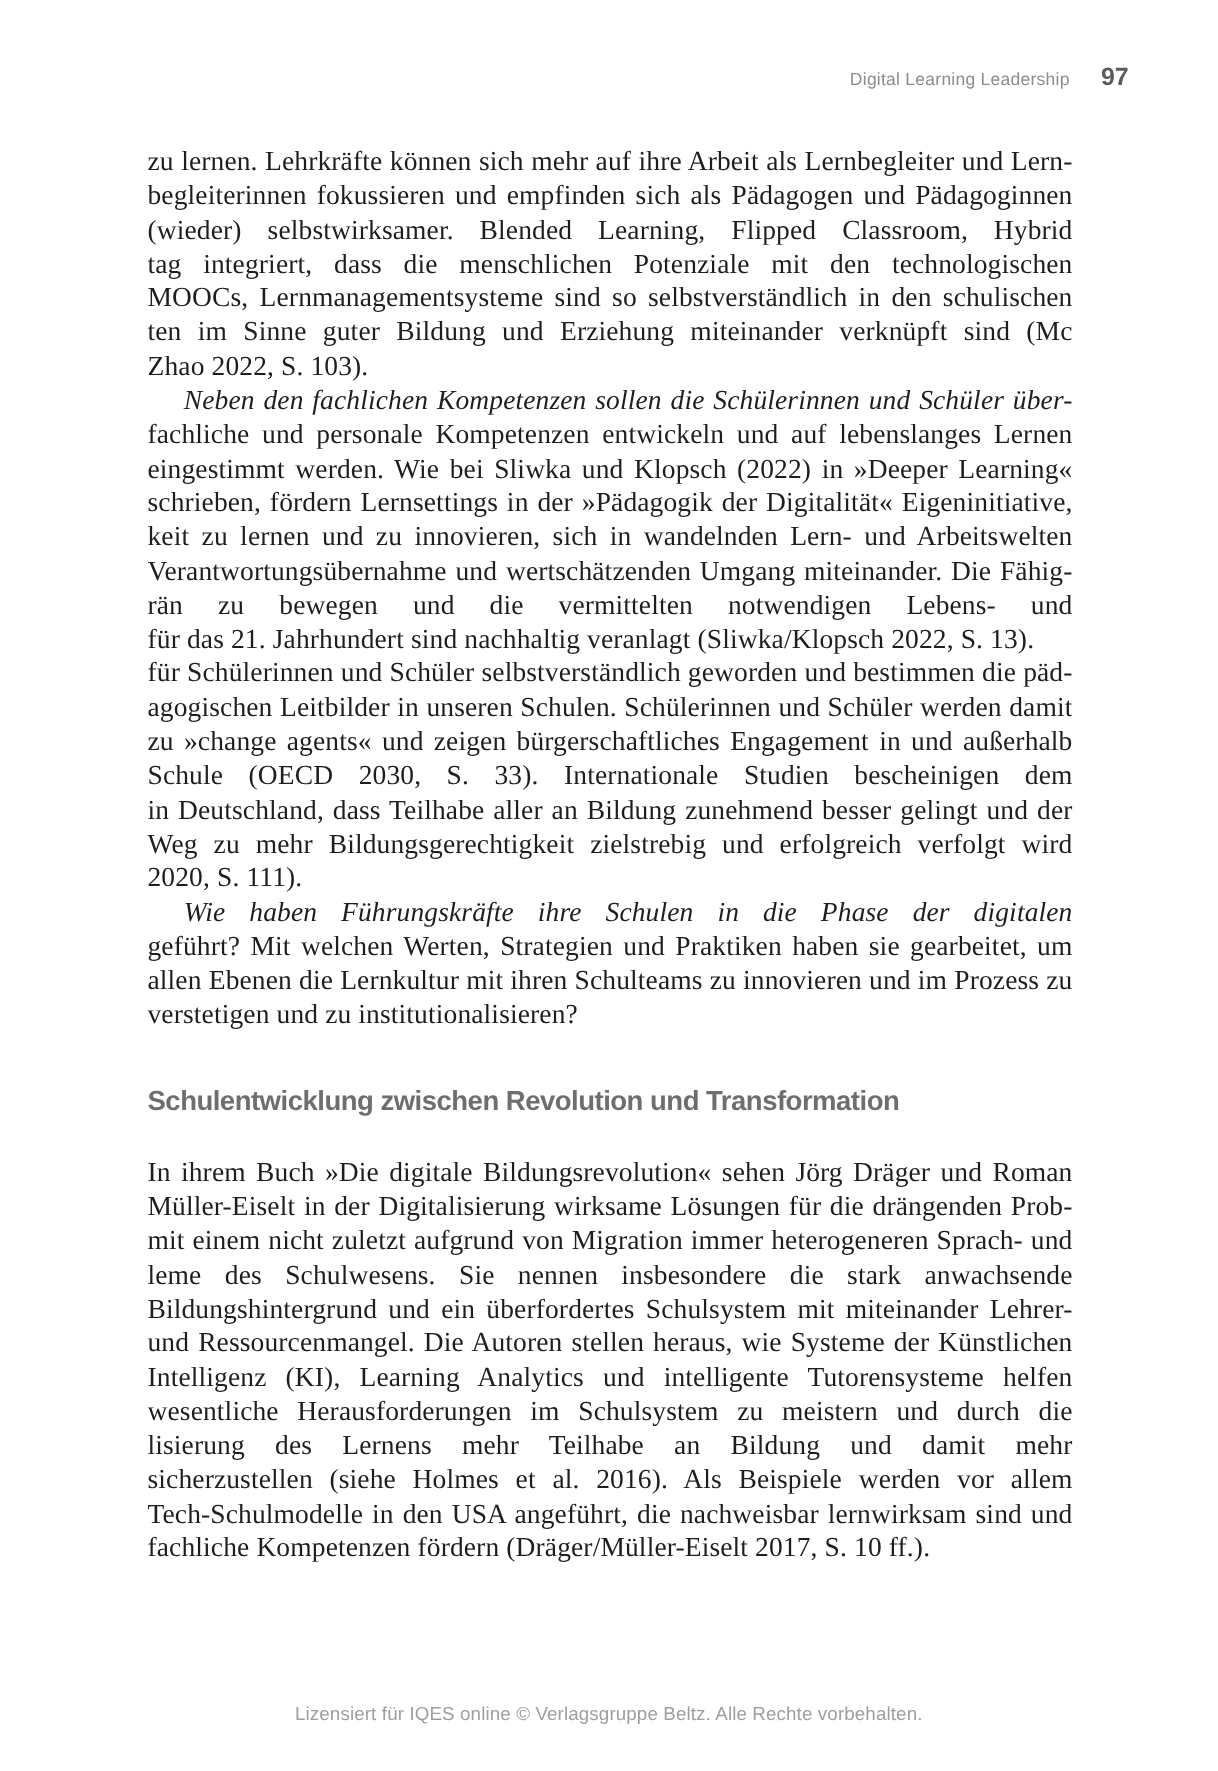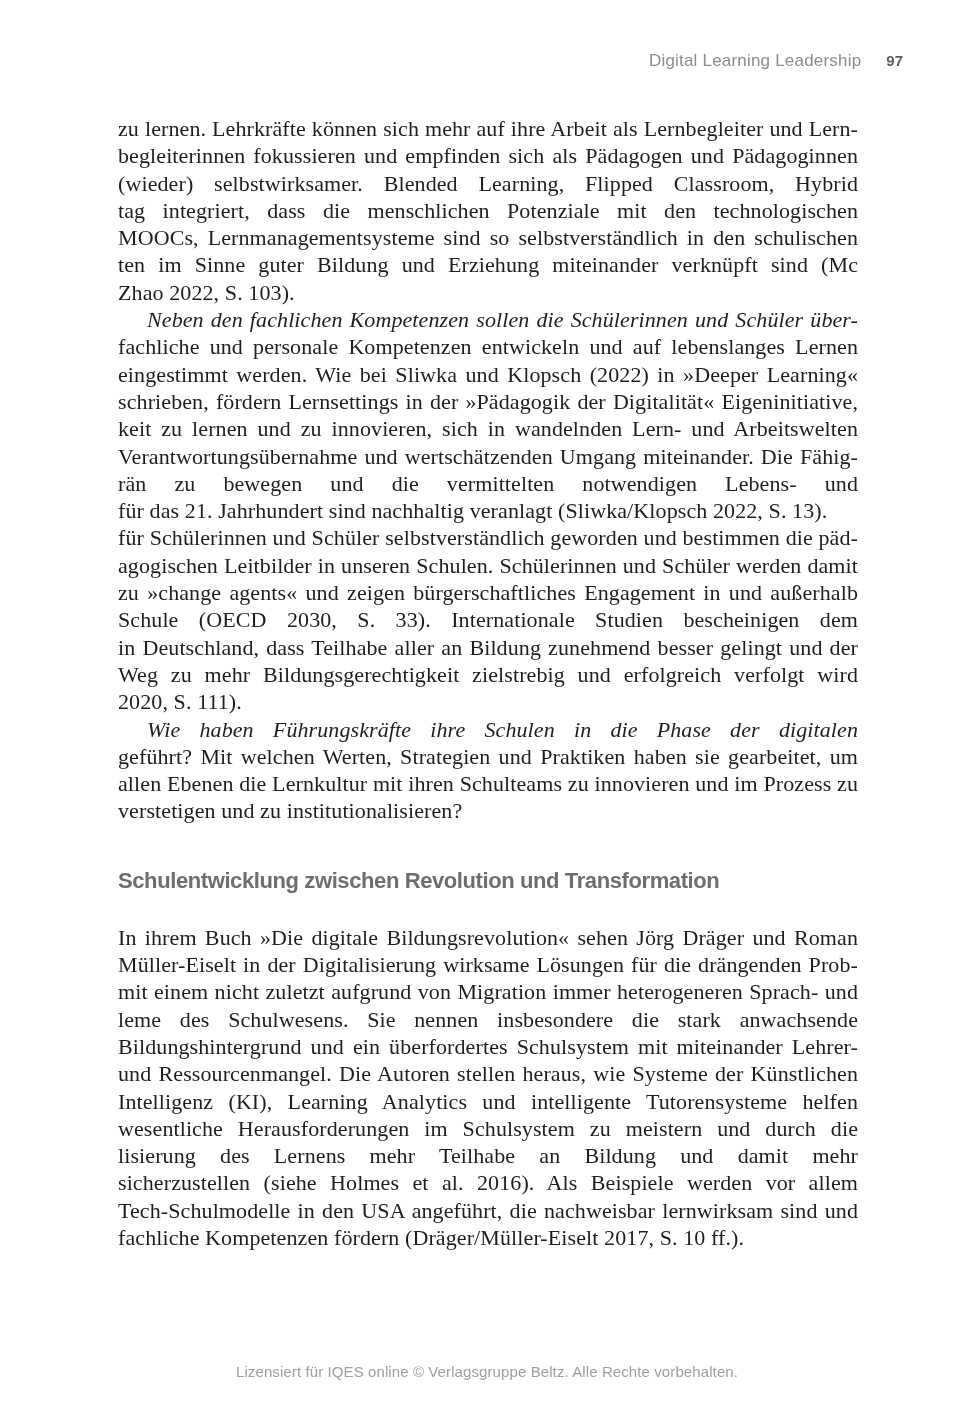--- a/index.html
+++ b/index.html
@@ -28,26 +28,26 @@
     top: 51px;
     left: 118px;
     right: 71px;
     display: flex;
     justify-content: flex-end;
     align-items: baseline;
     gap: 25px;
     font-family: "Liberation Sans", "DejaVu Sans", sans-serif;
   }
   .running-title {
-    font-size: 17px;
+    font-size: 14px;
     letter-spacing: 0.2px;
     color: var(--c-running);
   }
   .page-number {
-    font-size: 15px;
+    font-size: 20px;
     font-weight: 700;
     color: var(--c-pagenum);
   }
 
   
   .text-column {
     position: absolute;
     left: 118px;
     top: 115px;
     width: 740px;

